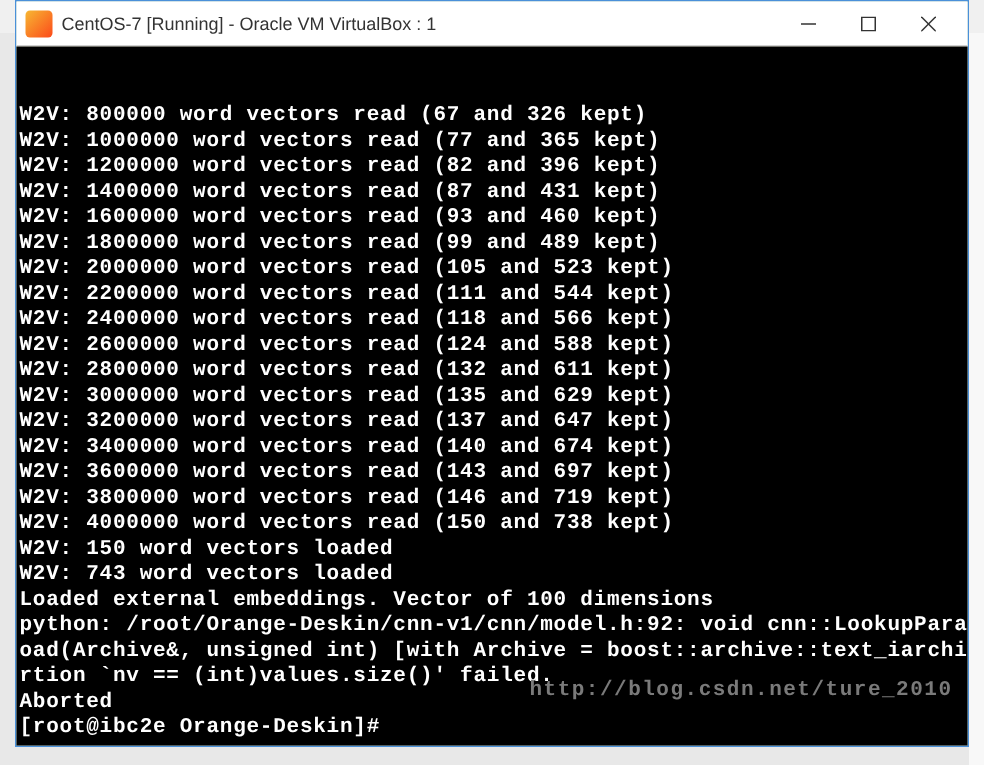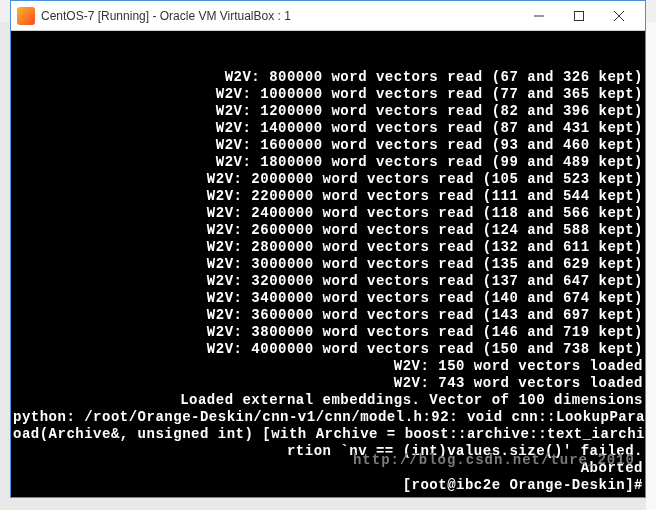--- a/index.html
+++ b/index.html
@@ -69,21 +69,21 @@
   color: #fff;
   font-family: "Consolas", "Courier New", monospace;
   font-size: 14px;
   font-weight: bold;
   line-height: 17px;
   padding: 4px 2px;
   overflow: hidden;
   white-space: pre;
   position: relative;
 }
-.terminal-line { height: 17px; letter-spacing: 0.5px; text-align: right; }
+.terminal-line { height: 17px; letter-spacing: 0.5px; }
 .watermark {
   position: absolute;
   bottom: 28px;
   right: 10px;
   font-family: "Courier New", monospace;
   font-size: 14px;
   color: #7a7a7a;
   letter-spacing: 1px;
   margin-left: 39px;
 }

